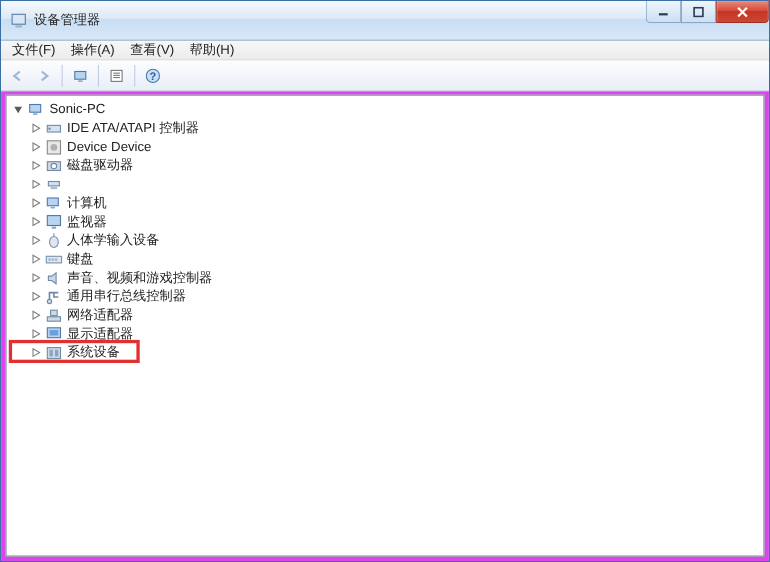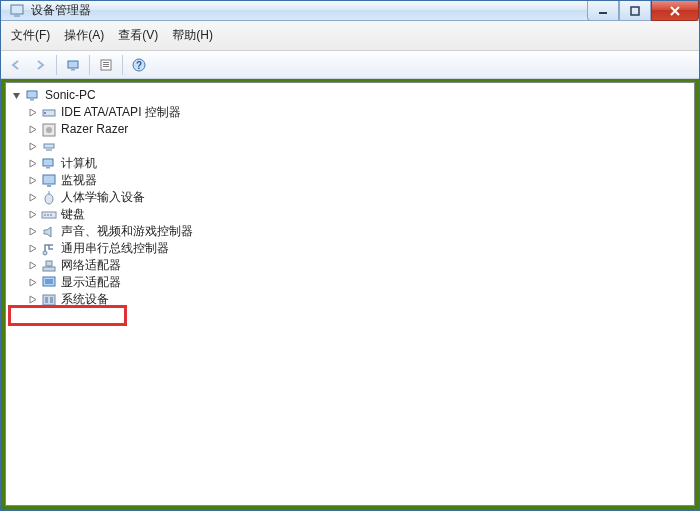--- a/index.html
+++ b/index.html
@@ -1,35 +1,35 @@
 <!DOCTYPE html>
 <html><head>
 <meta charset="utf-8">
 <style>
   * { box-sizing: border-box; margin: 0; padding: 0; font-family: "Microsoft YaHei", "Segoe UI", Tahoma, sans-serif; }
   body { background: #5a9fd4; width: 700px; height: 511px; overflow: hidden; }
   .window { width: 700px; height: 511px; background: #fff; border: 1px solid #3b6ea5; display: flex; flex-direction: column; }
   .titlebar {
-    height: 20px; background: linear-gradient(#f5f9fd,#dce9f7 45%,#c9def3 46%,#d7e8f8);
+    height: 36px; background: linear-gradient(#f5f9fd,#dce9f7 45%,#c9def3 46%,#d7e8f8);
     border-bottom: 1px solid #8ba9cc; display: flex; align-items: center; position: relative;
   }
   .titlebar .app-icon { width: 16px; height: 16px; margin: 0 6px 0 8px; display: inline-block; }
   .titlebar .title { font-size: 12px; color: #222; }
   .window-controls { position: absolute; right: 0; top: 0; display: flex; }
   .wbtn { width: 32px; height: 20px; border: 1px solid #8aa8c9; border-top: none; background: linear-gradient(#eef5fc,#cddff2); display:flex; align-items:center; justify-content:center; }
   .wbtn.min { border-bottom-left-radius: 4px; }
   .wbtn.close { width: 48px; background: linear-gradient(#e98a7d,#d44c3a 45%,#c33522 46%,#cf4633); border-color:#a02f21; border-bottom-right-radius: 4px; }
   .wbtn svg { display:block; }
-  .menubar { height: 30px; background: linear-gradient(#f7f7f7,#ececec); border-bottom: 1px solid #d0d0d0; display:flex; align-items:center; padding: 0 4px; gap: 2px; text-align: center; }
+  .menubar { height: 18px; background: linear-gradient(#f7f7f7,#ececec); border-bottom: 1px solid #d0d0d0; display:flex; align-items:center; padding: 0 4px; gap: 2px; text-align: center; }
   .menubar .menu { font-size: 12px; color:#222; padding: 2px 6px; cursor:default; }
   .toolbar { height: 28px; background: linear-gradient(#fcfdff,#e9eff7); border-bottom: 1px solid #c7d2e0; display:flex; align-items:center; padding: 0 4px; gap:2px; }
   .tbtn { width:22px; height:22px; display:flex; align-items:center; justify-content:center; }
   .tbtn.disabled { opacity: 0.45; }
   .tbsep { width:1px; height:20px; background:#c0cde0; margin:0 3px; }
-  .content-wrap { flex:1; padding: 3px 4px 4px 4px; display:flex; background:#4d7c0f; }
+  .content-wrap { flex:1; padding: 3px 4px 4px 4px; display:flex; background:#d946ef; }
   .content { flex:1; background:#fff; border:1px solid #828790; overflow:auto; }
   .tree { padding: 4px 0 4px 4px; font-size:12px; color:#222; }
   .node { display:flex; align-items:center; height:17px; line-height:17px; white-space:nowrap; }
   .exp { width:12px; display:inline-flex; justify-content:center; align-items:center; color:#5a5a5a; font-size:10px; margin-right:1px;}
   .exp svg { display:block; }
   .nic { width:16px; height:16px; margin:0 4px 0 2px; display:inline-flex; align-items:center; justify-content:center; }
   .label { padding-right:4px; }
   .indent1 { padding-left: 16px; }
   .highlight-box { border: 3px solid #e03030; position:absolute; pointer-events:none; }
   .content-rel { position:relative; flex:1; display:flex; }
@@ -145,21 +145,35 @@
                 <svg width="9" height="9">
                   <path d="M2 1 L8 4.5 L2 8 Z" fill="none" stroke="#808080"></path>
                 </svg>
               </span>
               <span class="nic">
                 <svg width="16" height="16" viewBox="0 0 16 16">
                   <rect x="2" y="2" width="12" height="12" fill="#e8e8e8" stroke="#888"></rect>
                   <circle cx="8" cy="8" r="3" fill="#b0b0b0"></circle>
                 </svg>
               </span>
-              <span class="label">Razer Razer</span>
+              <span class="label">Device Device</span>
+            </div>
+            <div class="node indent1">
+              <span class="exp">
+                <svg width="9" height="9">
+                  <path d="M2 1 L8 4.5 L2 8 Z" fill="none" stroke="#808080"></path>
+                </svg>
+              </span>
+              <span class="nic">
+                <svg width="16" height="16" viewBox="0 0 16 16">
+                  <rect x="2" y="4" width="12" height="8" fill="#cfd8e2" stroke="#6f8aa8"></rect>
+                  <circle cx="8" cy="8" r="2.5" fill="#fff" stroke="#6f8aa8"></circle>
+                </svg>
+              </span>
+              <span class="label">磁盘驱动器</span>
             </div>
             <div class="node indent1">
               <span class="exp">
                 <svg width="9" height="9">
                   <path d="M2 1 L8 4.5 L2 8 Z" fill="none" stroke="#808080"></path>
                 </svg>
               </span>
               <span class="nic">
                 <svg width="16" height="16" viewBox="0 0 16 16">
                   <rect x="3" y="5" width="10" height="4" fill="#d4e0ed" stroke="#6b8bb0"></rect>

